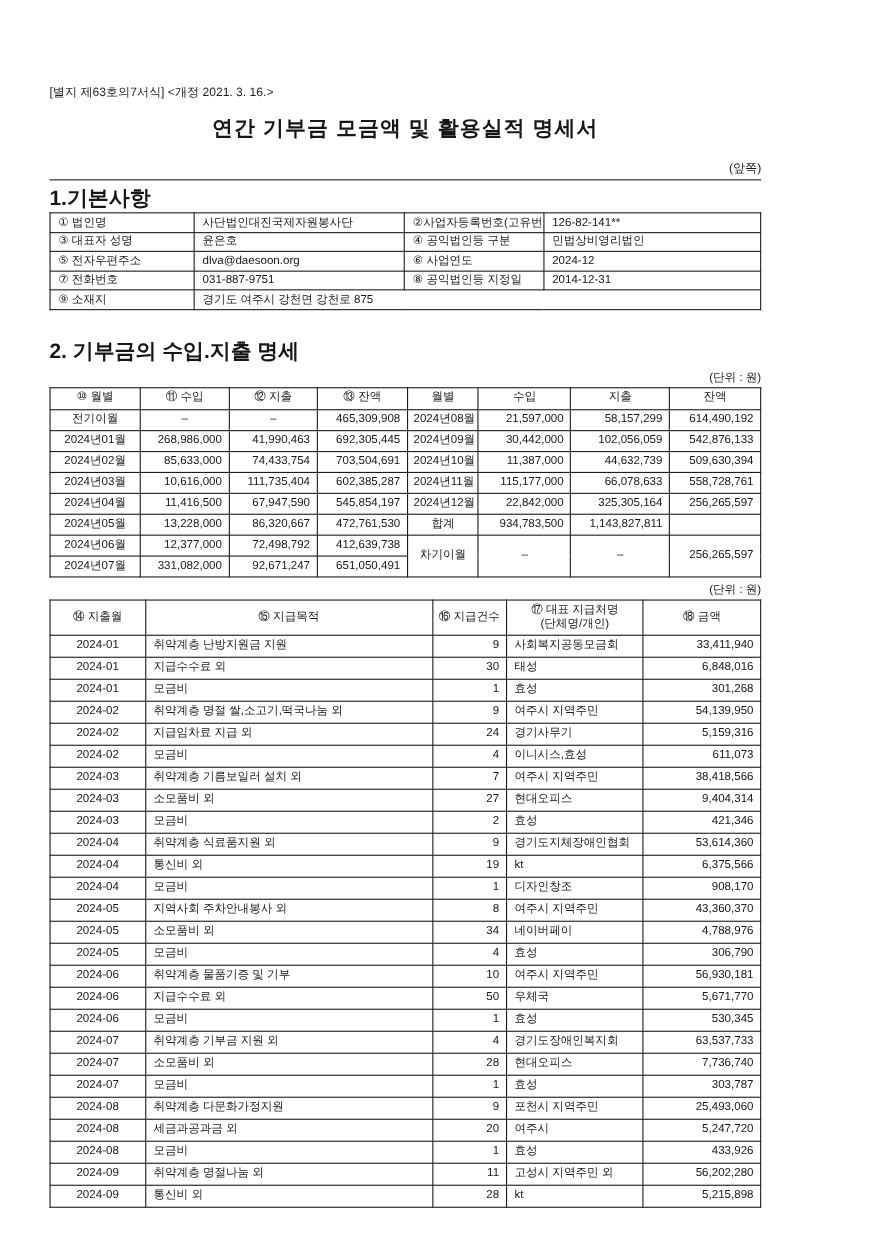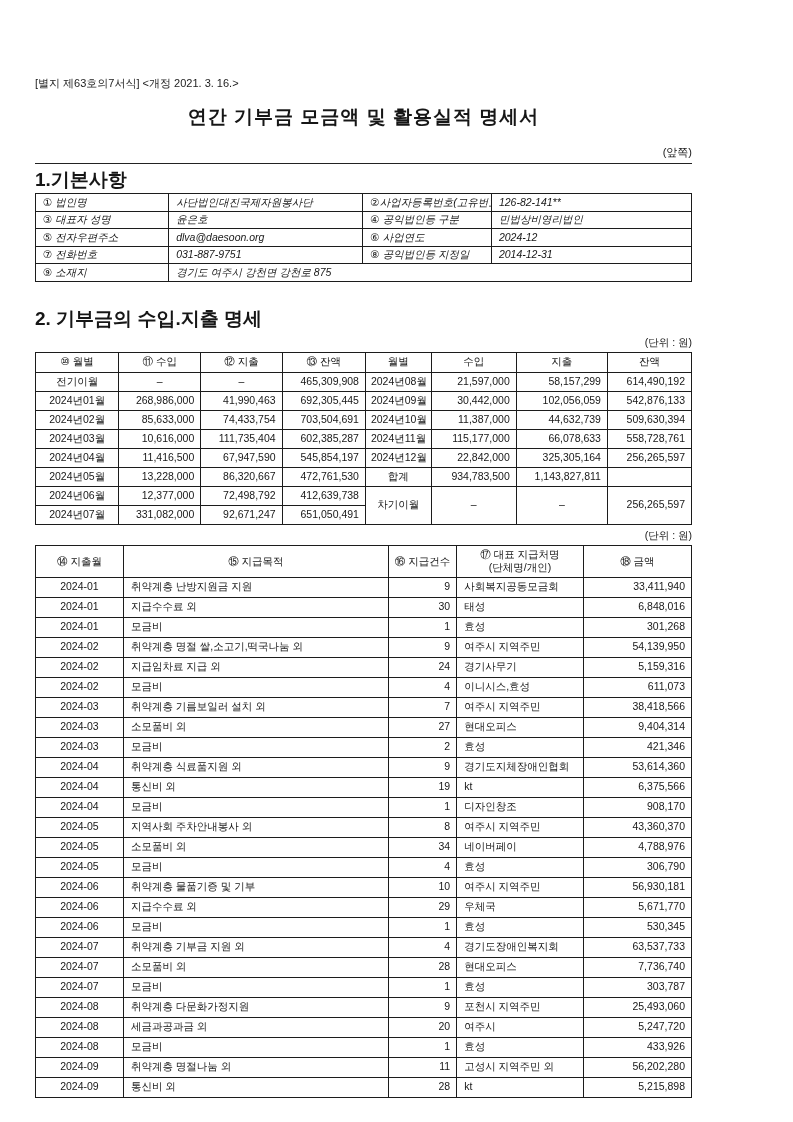--- a/index.html
+++ b/index.html
@@ -3,21 +3,21 @@
 <meta charset="utf-8">
 <style>
   * { box-sizing: border-box; margin: 0; padding: 0; }
   html, body { background: #ffffff; }
   body {
     width: 793px; height: 1122px;
     font-family: "Liberation Sans", "DejaVu Sans", sans-serif;
     color: #161616;
     position: relative;
   }
-  .page { padding: 76px 38px 0 35px; width: 730px; }
+  .page { padding: 76px 38px 0 45px; width: 730px; }
 
   .form-note { font-size: 11px; color: #1c1c1c; }
   .doc-title { text-align: center; font-size: 19px; font-weight: bold; margin-top: 13px; letter-spacing: 1px; }
   .side-label { text-align: right; font-size: 11px; margin-top: 15px; padding-bottom: 3px; }
   .top-rule { border: none; border-top: 1.5px solid #222; height: 0; }
 
   .sec-title { font-size: 19px; font-weight: bold; margin-top: 3px; }
   .sec-title.gap { margin-top: 24px; }
   .unit { text-align: right; font-size: 10.5px; margin: 4px 0 2px; }
 
@@ -25,21 +25,21 @@
   table { border: 1.5px solid #1c1c1c; }
   th, td {
     border: 1px solid #1c1c1c;
     font-size: 10.5px; font-weight: normal;
     padding: 1px 5px; line-height: 1.25;
     overflow: hidden; white-space: nowrap;
   }
   thead th { border-bottom: 1.5px solid #1c1c1c; text-align: center; margin-top: 43px; }
 
   
-  #basic-table td { height: 17.5px; font-style: italic; }
+  #basic-table td { height: 17.5px; }
   #basic-table td.lbl { text-align: left; padding-left: 7px; }
   #basic-table td.val { text-align: left; padding-left: 7px; }
 
   
   #monthly-table td { height: 19px; }
   #expend-table td { height: 20px; }
   #monthly-table thead th { height: 20px; }
   #expend-table thead th { height: 32px; white-space: pre-line; line-height: 1.2; }
 
   td.c { text-align: center; }
@@ -331,21 +331,21 @@
         <tr>
           <td class="c">2024-06</td>
           <td class="l">취약계층 물품기증 및 기부</td>
           <td class="r">10</td>
           <td class="l">여주시 지역주민</td>
           <td class="r">56,930,181</td>
         </tr>
         <tr>
           <td class="c">2024-06</td>
           <td class="l">지급수수료 외</td>
-          <td class="r">29</td>
+          <td class="r">50</td>
           <td class="l">우체국</td>
           <td class="r">5,671,770</td>
         </tr>
         <tr>
           <td class="c">2024-06</td>
           <td class="l">모금비</td>
           <td class="r">1</td>
           <td class="l">효성</td>
           <td class="r">530,345</td>
         </tr>

